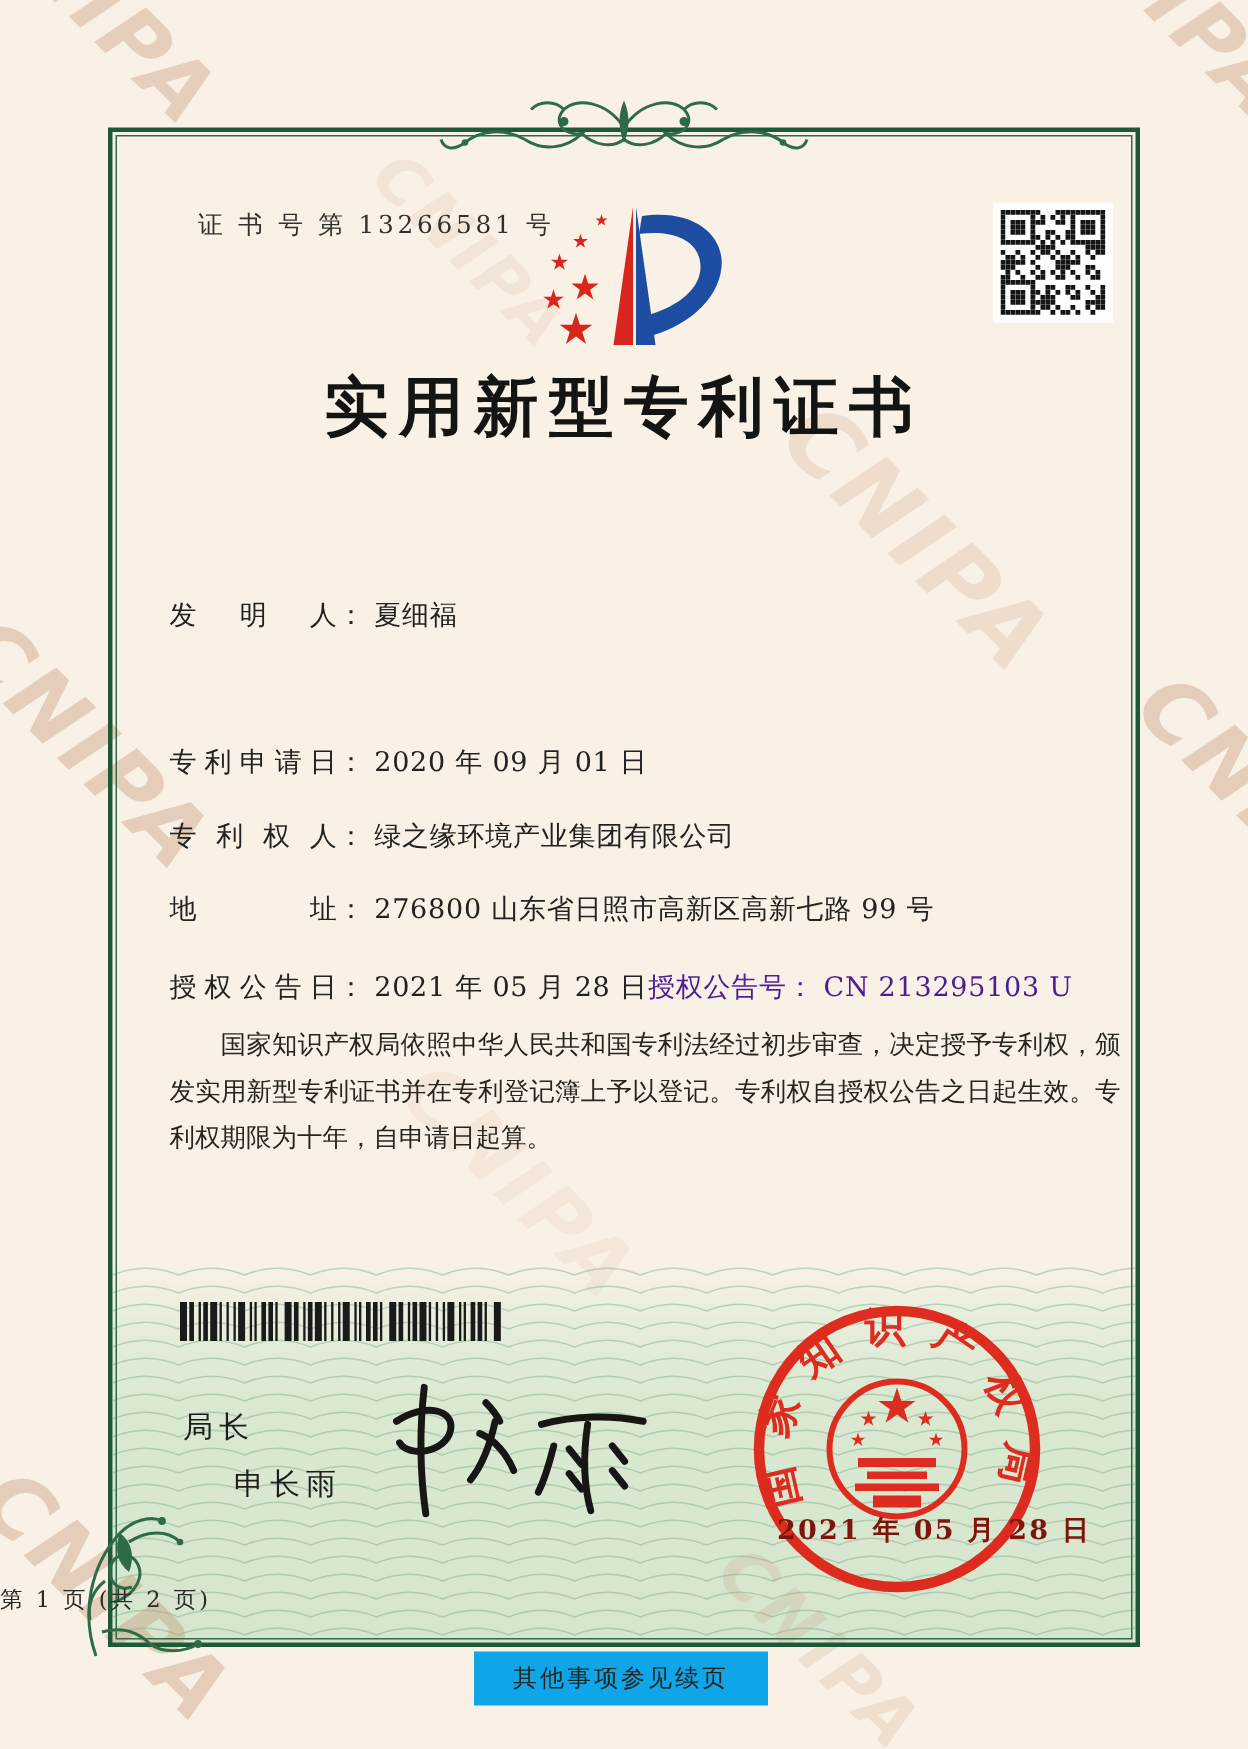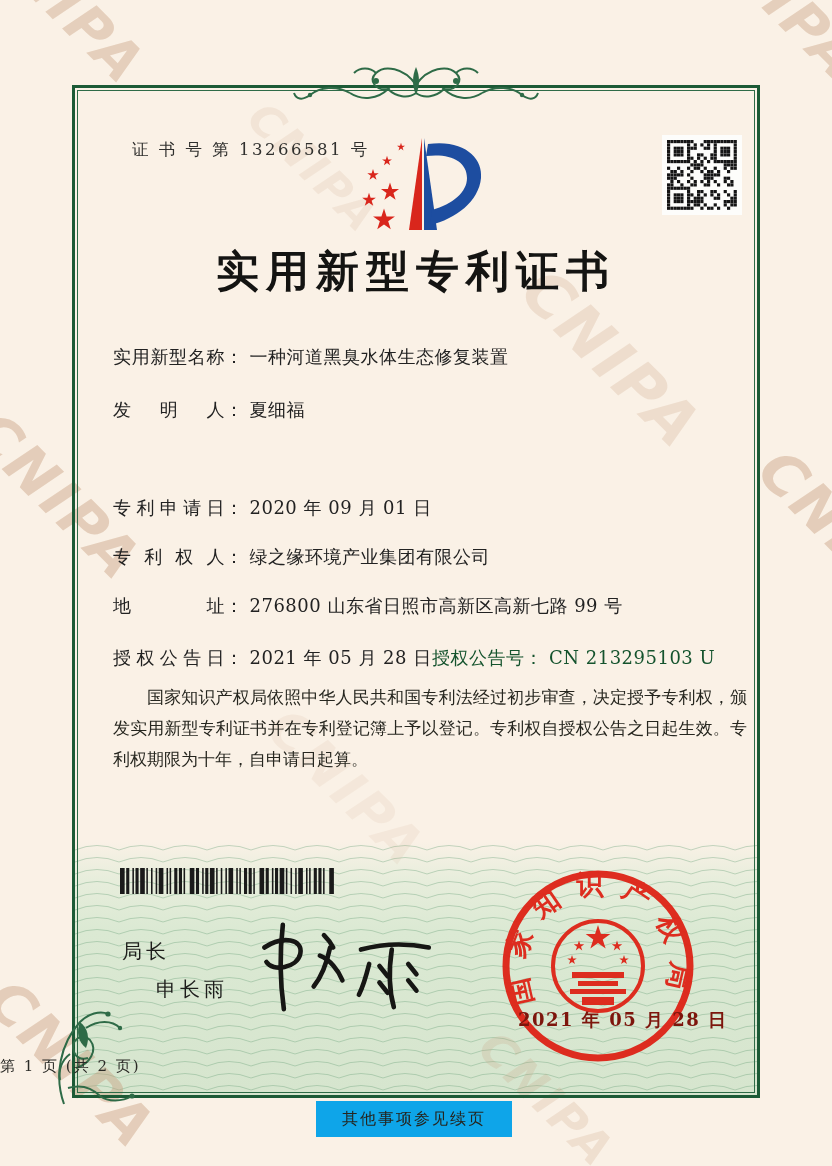--- a/index.html
+++ b/index.html
@@ -38,21 +38,21 @@
 
   .title{position:absolute;left:0;top:243px;width:832px;text-align:center;font-size:43px;
          font-weight:700;letter-spacing:7px;color:#141412;z-index:6;}
 
   
   .row{position:absolute;left:113px;font-size:18px;color:#222;letter-spacing:.5px;z-index:6;white-space:nowrap;}
   .f-label{display:inline-block;width:112px;text-align:justify;text-align-last:justify;vertical-align:bottom;}
   .f-colon{display:inline-block;margin-right:6px;}
   .row-0{top:345px;} .row-1{top:398px;} .row-2{top:447px;} .row-3{top:496px;}
   .row-4{top:545px;} .row-5{top:594px;} .row-6{top:646px;}
-  .grant-no{position:absolute;left:432px;top:646px;font-size:18px;color:#14532d;letter-spacing:.5px;z-index:6;white-space:nowrap;}
+  .grant-no{position:absolute;left:432px;top:646px;font-size:18px;color:#4c1d95;letter-spacing:.5px;z-index:6;white-space:nowrap;}
 
   
   .body-text{position:absolute;left:113px;top:682px;width:634px;font-size:17px;line-height:1.82;
              color:#26261f;text-align:justify;z-index:6;}
   .body-text p{margin:0;text-indent:2em;}
 
   
   .barcode{position:absolute;left:120px;top:868px;width:214px;height:26px;z-index:6;}
 
   
@@ -394,23 +394,20 @@
         <rect x="33.333333333333336" y="66.66666666666667" width="3.1666666666666665" height="3.1666666666666665" fill="#151515"></rect>
         <rect x="40" y="66.66666666666667" width="3.1666666666666665" height="3.1666666666666665" fill="#151515"></rect>
         <rect x="43.333333333333336" y="66.66666666666667" width="3.1666666666666665" height="3.1666666666666665" fill="#151515"></rect>
         <rect x="50" y="66.66666666666667" width="3.1666666666666665" height="3.1666666666666665" fill="#151515"></rect>
         <rect x="60" y="66.66666666666667" width="3.1666666666666665" height="3.1666666666666665" fill="#151515"></rect>
       </svg>
   </div>
 
   <div class="title">实用新型专利证书</div>
 
-  <div class="row row-0">
-    <span class="f-label">实用新型名称</span><span class="f-colon">：</span><span class="f-value">一种河道黑臭水体生态修复装置</span>
-  </div>
   <div class="row row-1">
     <span class="f-label">发明人</span><span class="f-colon">：</span><span class="f-value">夏细福</span>
   </div>
   <div class="row row-3">
     <span class="f-label">专利申请日</span><span class="f-colon">：</span><span class="f-value">2020 年 09 月 01 日</span>
   </div>
   <div class="row row-4">
     <span class="f-label">专利权人</span><span class="f-colon">：</span><span class="f-value">绿之缘环境产业集团有限公司</span>
   </div>
   <div class="row row-5">

